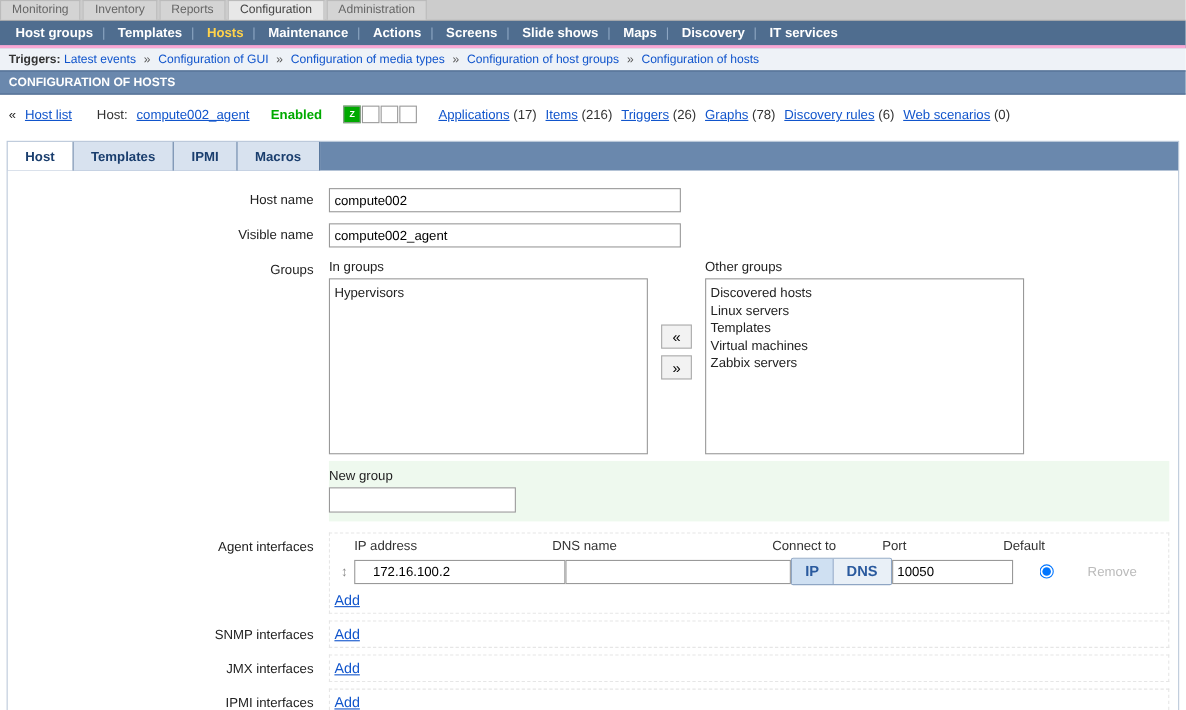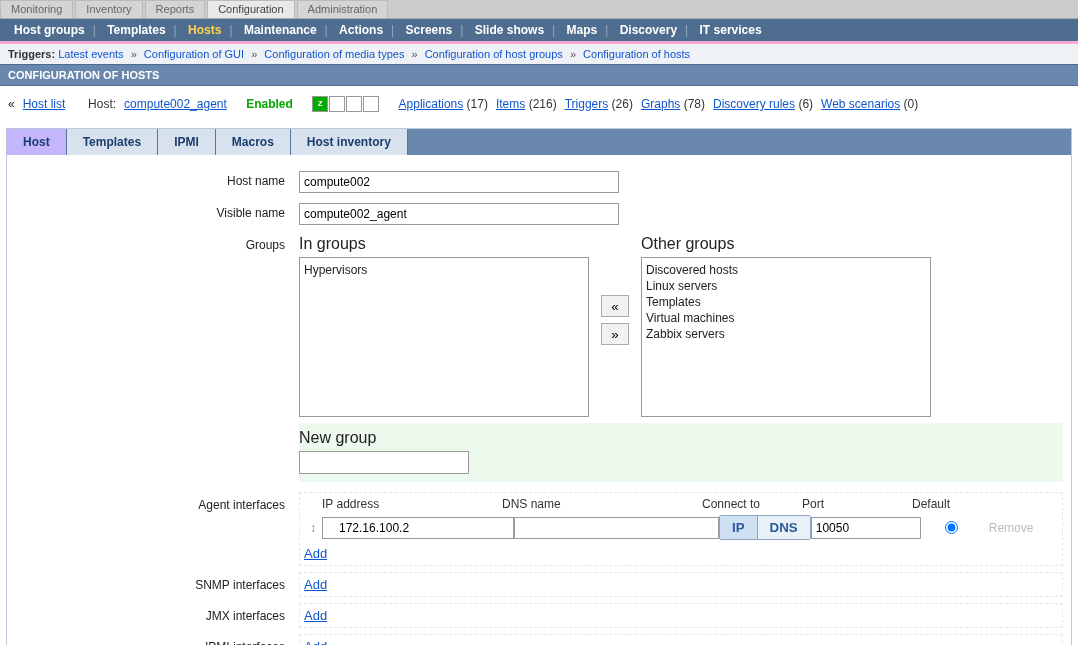--- a/index.html
+++ b/index.html
@@ -19,29 +19,29 @@
   .summary{padding:10px 8px;font-size:12px;display:flex;align-items:center;gap:8px;flex-wrap:wrap;}
   .summary .lbl{color:#333;}
   .summary .en{color:#00aa00;font-weight:bold;}
   .icons{display:inline-flex;gap:1px;}
   .icons .ic{width:14px;height:14px;border:1px solid #999;display:inline-block;background:#fff;font-size:8px;text-align:center;line-height:14px;}
   .icons .ic.z{background:#00aa00;color:#fff;font-weight:bold;}
   .count{color:#333;}
   .frame{border:1px solid #bcc9da;margin:6px;}
   .tabs{background:#6a88ad;display:flex;}
   .tabs .tab{padding:6px 16px;color:#1a3e6e;font-weight:bold;border-right:1px solid #5a789d;cursor:pointer;background:#d8e2ef;}
-  .tabs .tab.sel{background:#c4b5fd;}
+  .tabs .tab.sel{background:#ffffff;}
   .body{padding:16px 8px;}
   .row{display:flex;margin-bottom:10px;}
   .row .rlbl{width:270px;text-align:right;padding-right:14px;padding-top:3px;}
   .row .rctrl{flex:1;}
   input[type=text].txt{width:310px;padding:3px 4px;font-size:12px;border:1px solid #999;}
   .groups-wrap{display:flex;align-items:flex-start;gap:12px;}
   .groups-col{display:flex;flex-direction:column;}
-  .sub{font-size:16px;margin-bottom:4px;}
+  .sub{font-size:12px;margin-bottom:4px;}
   .listbox{width:280px;height:150px;border:1px solid #999;padding:4px;font-size:12px;overflow:auto;background:#fff;}
   .listbox div{padding:1px 0;}
   .mid-btns{display:flex;flex-direction:column;gap:6px;margin-top:60px;}
   .mid-btns button{width:28px;height:22px;border:1px solid #aaa;background:#f2f2f2;cursor:pointer;}
   .newgrp{background:#eef9ee;padding:6px 0 8px 0;margin-top:6px;}
   .newgrp .sub{margin-left:0;}
   .newgrp input{width:160px;padding:3px 4px;border:1px solid #999;}
   .iface-row{display:flex;margin-bottom:6px;}
   .iface-row .rlbl{width:270px;text-align:right;padding-right:14px;padding-top:6px;}
   .iface-body{flex:1;border:1px dashed #e6e6e6;padding:4px;}
@@ -126,21 +126,20 @@
   <span><a>Discovery rules</a> <span class="count">(<span>6</span>)</span></span>
   <span><a>Web scenarios</a> <span class="count">(<span>0</span>)</span></span>
 </div>
 
 <div class="frame">
   <div class="tabs">
     <div class="tab sel">Host</div>
     <div class="tab">Templates</div>
     <div class="tab">IPMI</div>
     <div class="tab">Macros</div>
-    <div class="tab">Host inventory</div>
   </div>
 
   <div class="body">
     <div class="row">
       <div class="rlbl">Host name</div>
       <div class="rctrl"><input type="text" class="txt" value="compute002" style=""></div>
     </div>
     <div class="row">
       <div class="rlbl">Visible name</div>
       <div class="rctrl"><input type="text" class="txt" value="compute002_agent" style=""></div>

